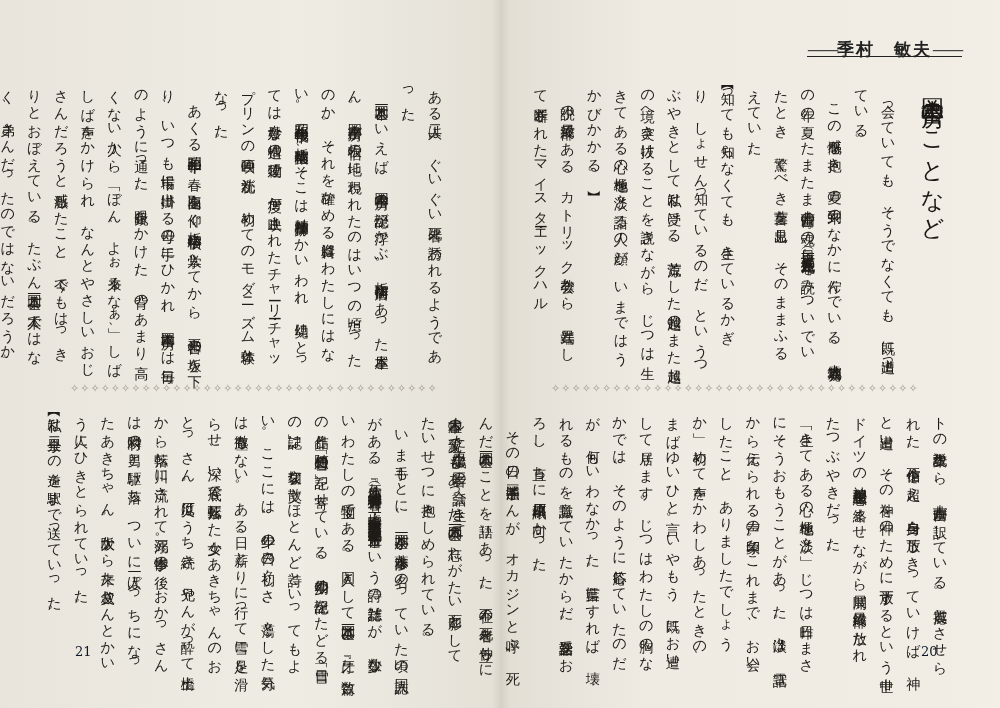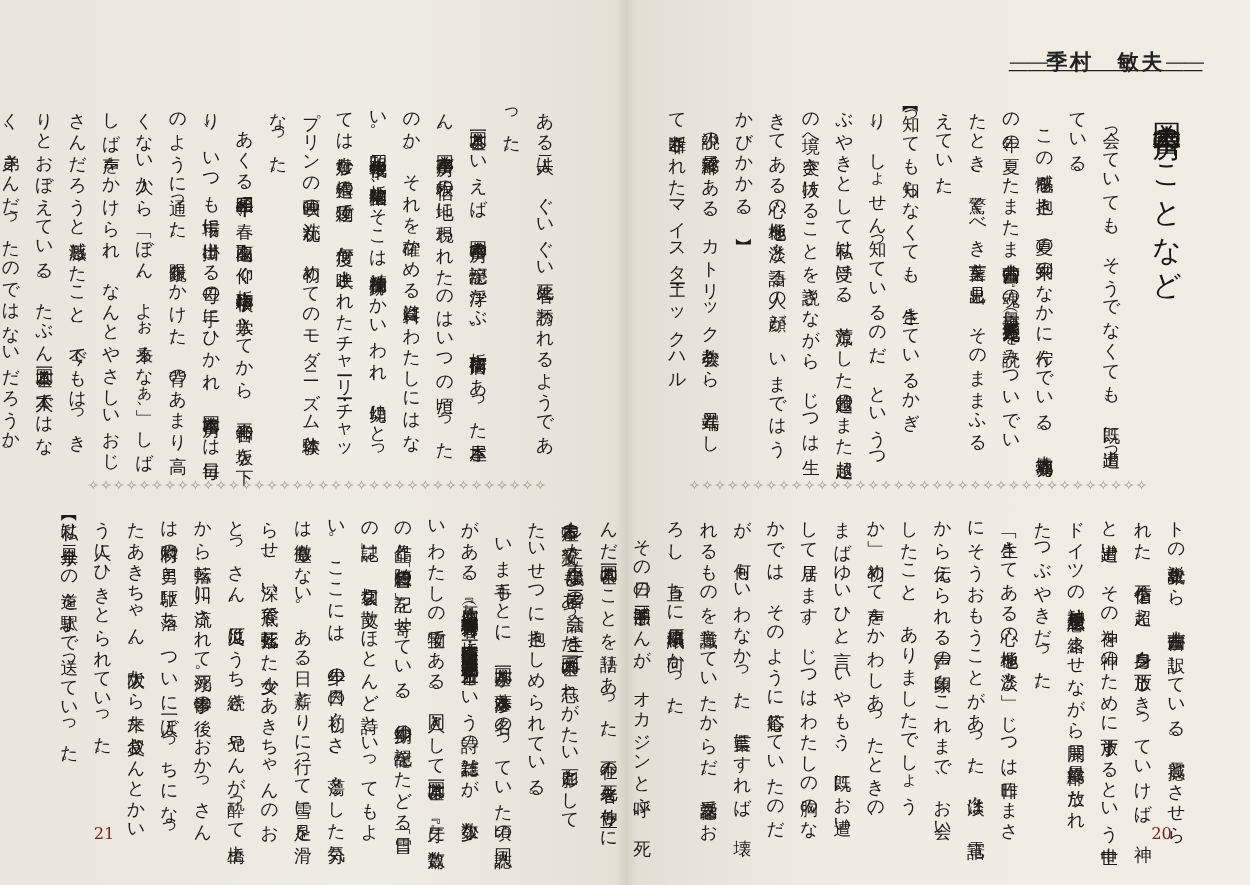--- a/index.html
+++ b/index.html
@@ -48,22 +48,22 @@
 
   .divider {
     position:absolute; top:383px; height:12px;
     font-family:"DejaVu Sans",sans-serif; font-size:11px; line-height:12px;
     color:#9c9488; letter-spacing:1px; overflow:hidden; white-space:nowrap;
   }
   .divider-left { left:70px; width:396px; }
   .divider-right { left:551px; width:400px; }
 
   .pagenum {
-    position:absolute; top:660px;
-    font-size:13px; color:#7f1d1d;
+    position:absolute; top:644px;
+    font-size:13px; color:#0f172a;
   }
   .pagenum-left { left:75px; }
   .pagenum-right { left:921px; }
 </style>
 </head>
 <body>
 
 <div class="page page-left"></div>
 <div class="page page-right"></div>
 <div class="gutter"></div>

